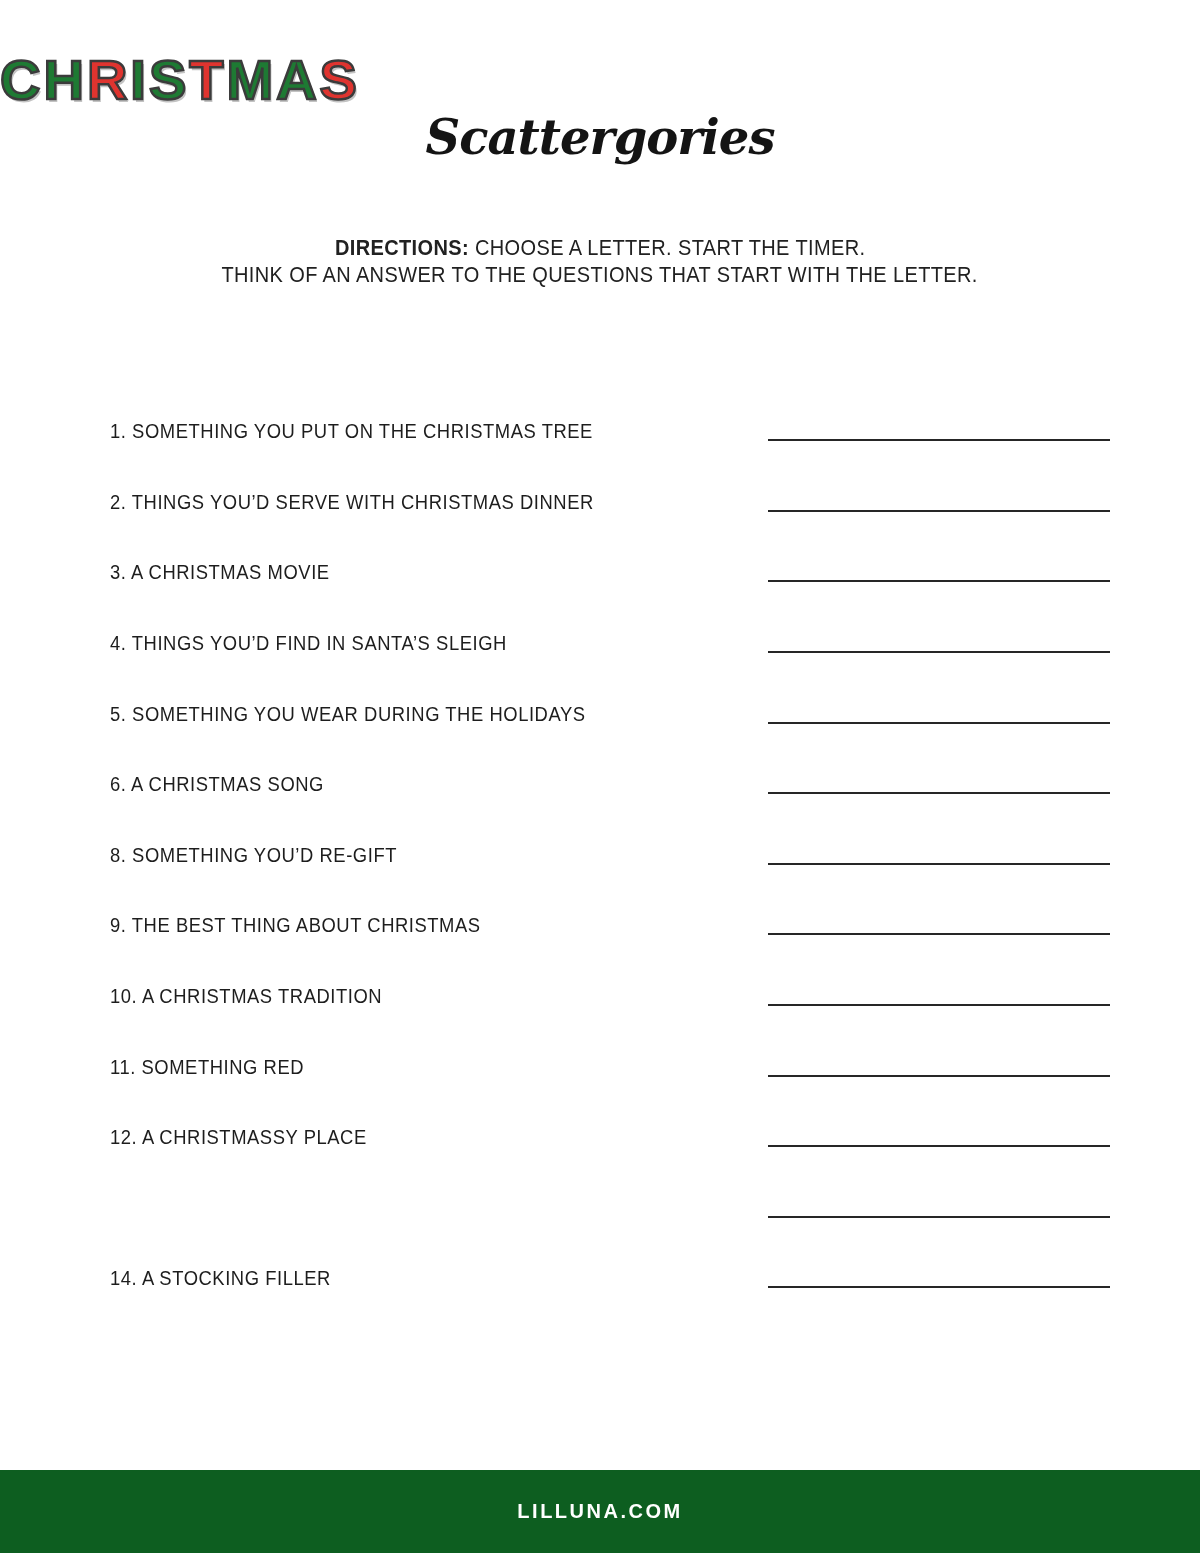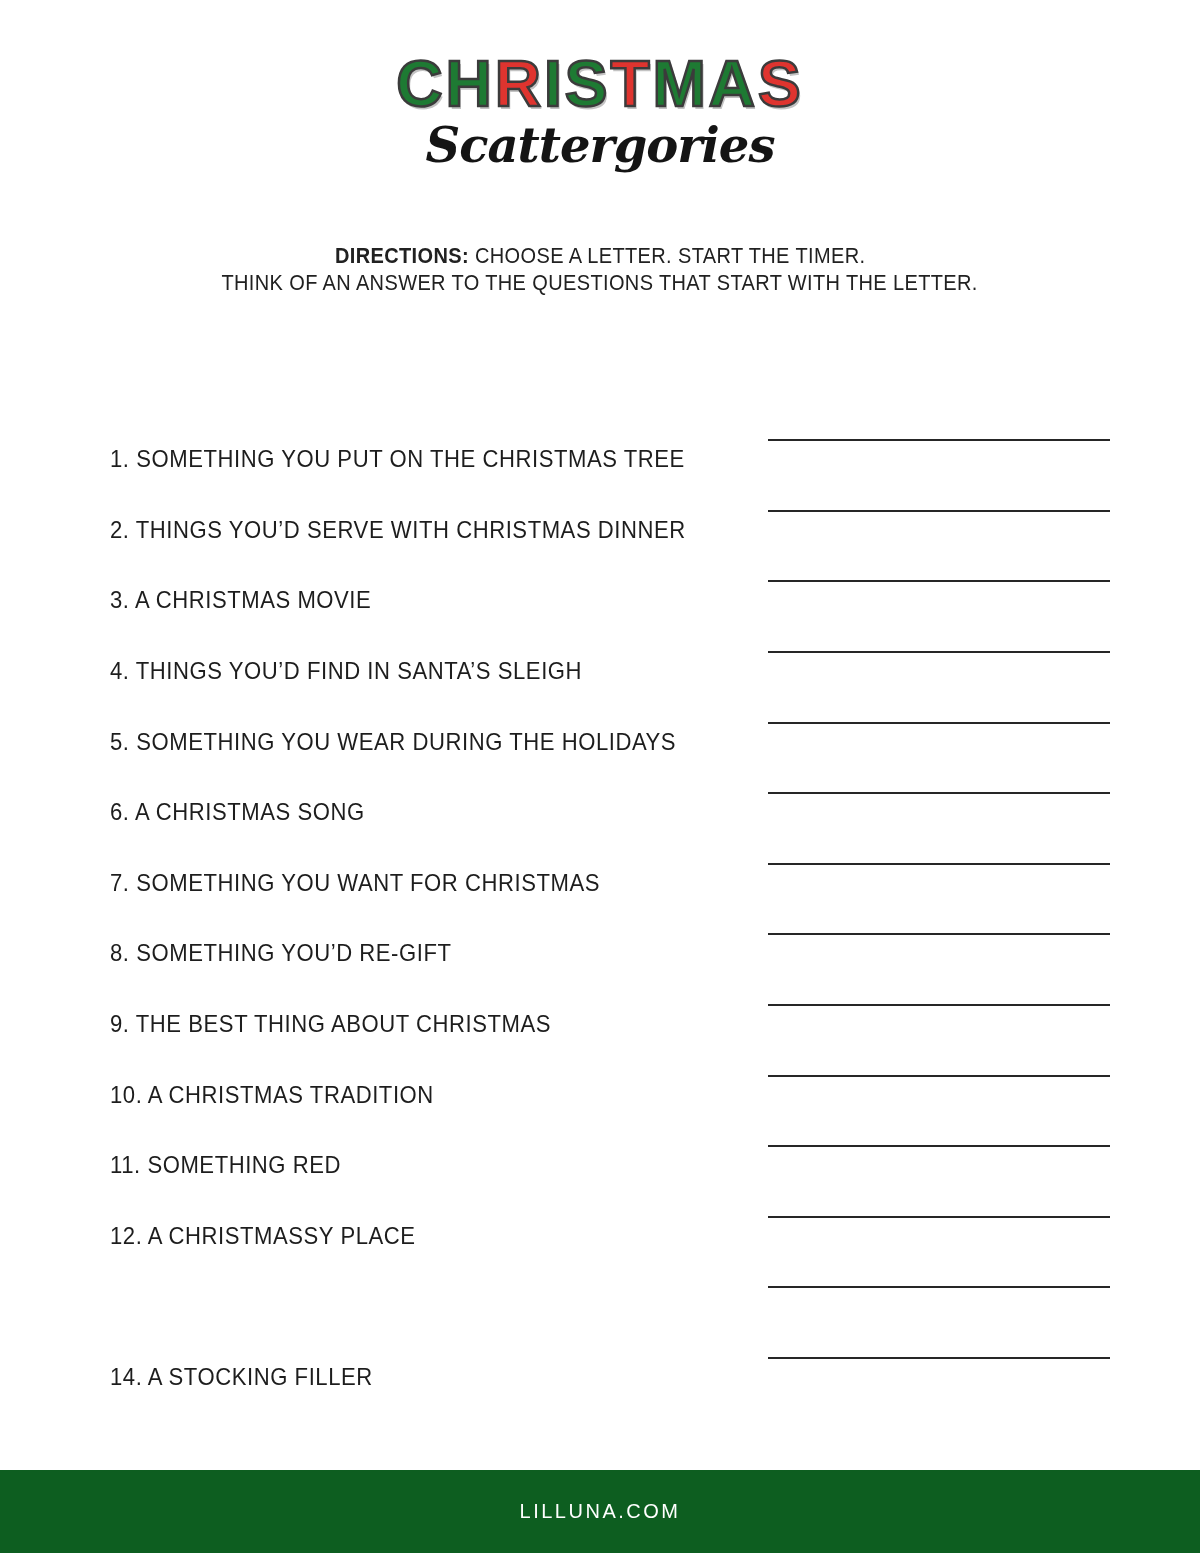--- a/index.html
+++ b/index.html
@@ -8,22 +8,22 @@
     height: 1553px;
     background: #ffffff;
     font-family: "Liberation Sans", sans-serif;
     position: relative;
     overflow: hidden;
   }
 
   
   .title {
     margin: 52px 0 0 0;
-    text-align: center;
-    font-size: 64px;
+    text-align: left;
+    font-size: 56px;
     line-height: 1;
     font-weight: 800;
     letter-spacing: 3px;
     white-space: nowrap;
   }
   .title-letter {
     -webkit-text-stroke: 2.5px #3b3b3b;
     text-shadow: 2px 3px 0 rgba(55, 55, 55, 0.30);
   }
   .subtitle {
@@ -61,24 +61,23 @@
   }
   .row {
     position: relative;
     height: 70.6px;
   }
   .q-label {
     position: absolute;
     left: 0;
     top: 50%;
     transform: translateY(-50%);
-    font-size: 24px;
+    font-size: 20px;
     color: #1d1d1d;
     white-space: nowrap;
-    margin-top: 28px;
   }
   .q-text {
     display: inline-block;
     transform: scaleX(0.92);
     transform-origin: 0 50%;
     letter-spacing: 0.6px;
   }
   .answer-line {
     position: absolute;
     left: 658px;
@@ -96,21 +95,21 @@
     height: 83px;
     background: #0d5e20;
     display: flex;
     align-items: center;
     justify-content: center;
   }
   .footer-text {
     color: #ffffff;
     font-size: 20px;
     letter-spacing: 2.5px;
-    font-weight: 400;
+    font-weight: 700;
   }
 </style>
 </head>
 <body>
 
 <div class="page">
 
   <header>
     <h1 class="title" id="title-letters"><span class="title-letter" style="color: rgb(30, 122, 51);">C</span><span class="title-letter" style="color: rgb(30, 122, 51);">H</span><span class="title-letter" style="color: rgb(223, 52, 47);">R</span><span class="title-letter" style="color: rgb(30, 122, 51);">I</span><span class="title-letter" style="color: rgb(30, 122, 51);">S</span><span class="title-letter" style="color: rgb(223, 52, 47);">T</span><span class="title-letter" style="color: rgb(30, 122, 51);">M</span><span class="title-letter" style="color: rgb(30, 122, 51);">A</span><span class="title-letter" style="color: rgb(223, 52, 47);">S</span></h1>
     <div class="subtitle">Scattergories</div>
@@ -147,24 +146,20 @@
       </div>
       <div class="row">
         <div class="q-label"><span class="q-text">5. SOMETHING YOU WEAR DURING THE HOLIDAYS</span></div>
         <div class="answer-line"></div>
       </div>
       <div class="row">
         <div class="q-label"><span class="q-text">6. A CHRISTMAS SONG</span></div>
         <div class="answer-line"></div>
       </div>
       <div class="row">
-        <div class="q-label"><span class="q-text">7. SOMETHING YOU WANT FOR CHRISTMAS</span></div>
-        <div class="answer-line"></div>
-      </div>
-      <div class="row">
         <div class="q-label"><span class="q-text">8. SOMETHING YOU’D RE-GIFT</span></div>
         <div class="answer-line"></div>
       </div>
       <div class="row">
         <div class="q-label"><span class="q-text">9. THE BEST THING ABOUT CHRISTMAS</span></div>
         <div class="answer-line"></div>
       </div>
       <div class="row">
         <div class="q-label"><span class="q-text">10. A CHRISTMAS TRADITION</span></div>
         <div class="answer-line"></div>

